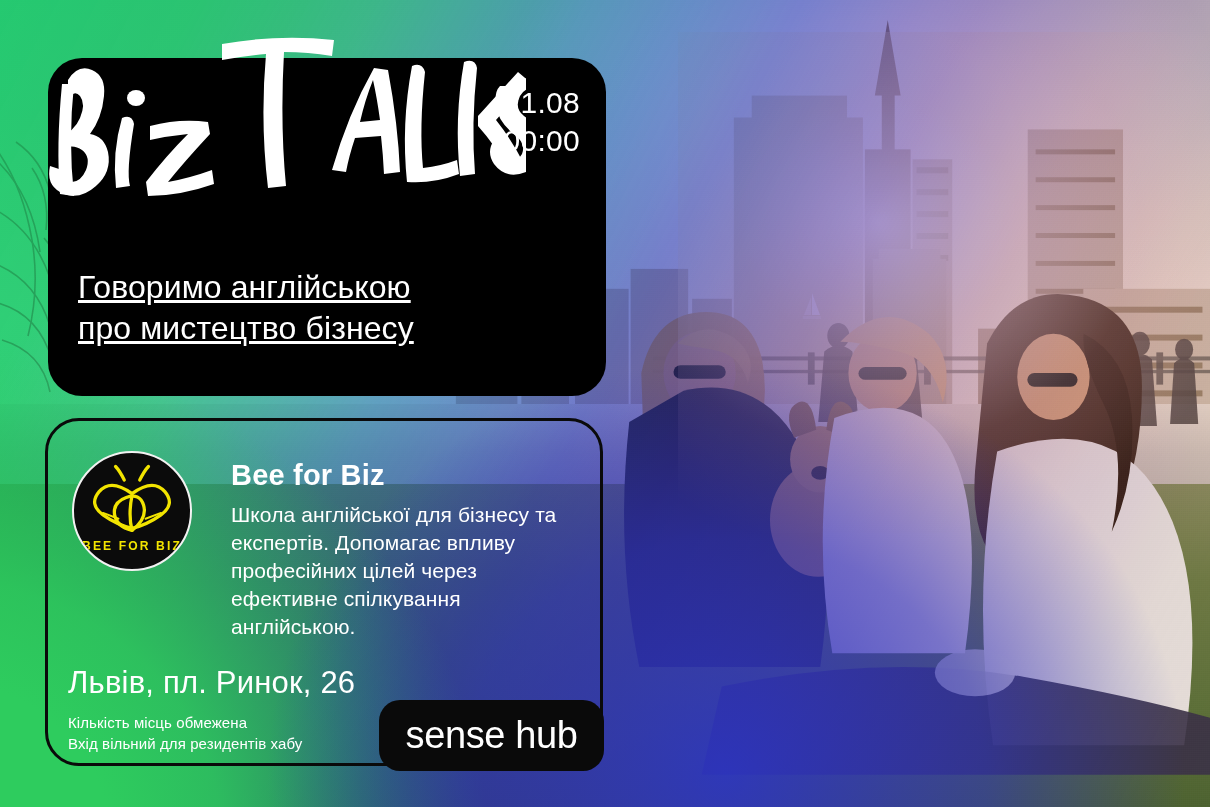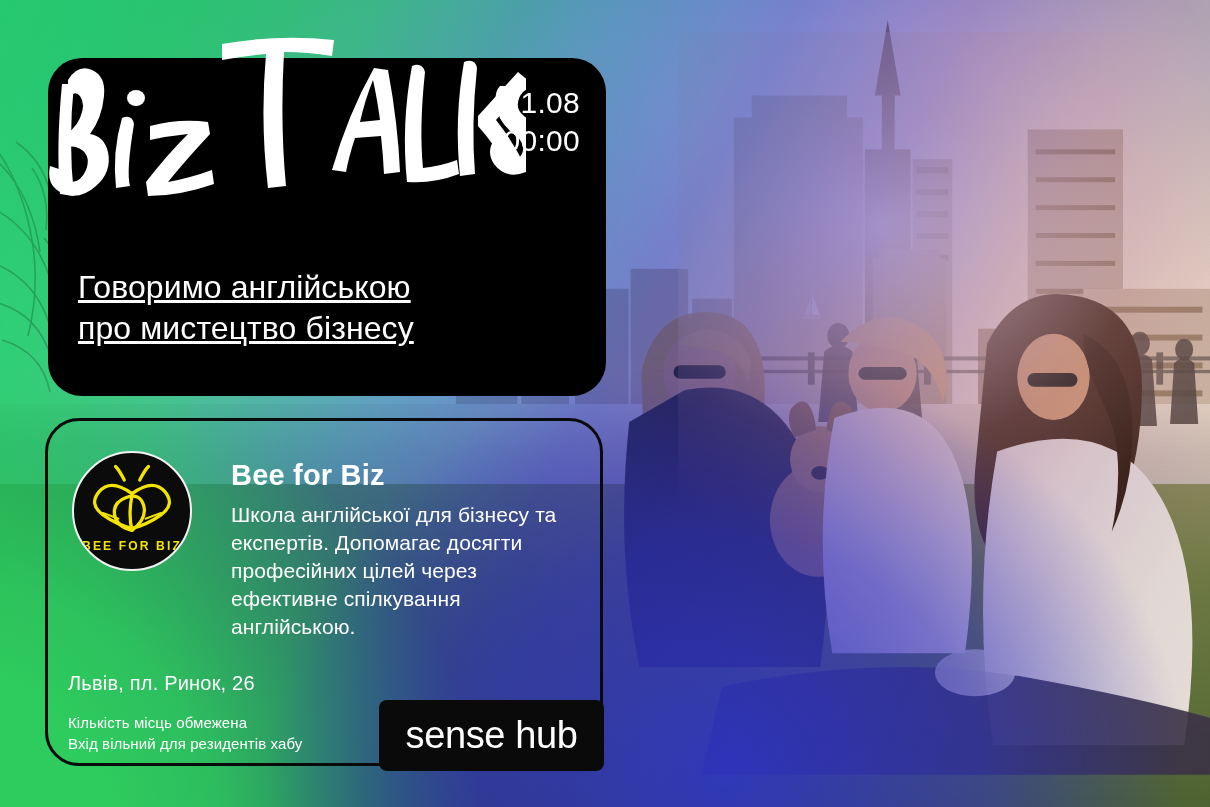--- a/index.html
+++ b/index.html
@@ -142,32 +142,32 @@
     position:absolute; left:183px; top:38px; right:22px;
   }
   .org-name{
     color:#fff; font-size:29px; font-weight:700; letter-spacing:.2px; margin-bottom:9px;
   }
   .org-desc{
     color:#fff; font-size:21px; line-height:1.33; letter-spacing:.1px;
   }
 
   .venue{
-    position:absolute; left:20px; bottom:68px;
-    color:#fff; font-size:20px; letter-spacing:.2px;
+    position:absolute; left:20px; bottom:62px;
+    color:#fff; font-size:31px; letter-spacing:.2px;
   }
   .notes{
     position:absolute; left:20px; bottom:8px;
     color:#fff; font-size:15px; line-height:1.45; letter-spacing:.1px;
   }
 
   
   .pill-hub{
     position:absolute; left:379px; top:700px; width:225px; height:71px;
-    background:#0a0a0a; border-radius:8px; z-index:9;
+    background:#0a0a0a; border-radius:21px; z-index:9;
     display:flex; align-items:center; justify-content:center;
   }
   .pill-hub span{
     color:#fff; font-size:38px; letter-spacing:-.4px;
   }
 </style>
 </head>
 <body>
 
 <div class="poster">
@@ -377,21 +377,21 @@
         <g stroke="#F2E400" stroke-width="2" stroke-linecap="round">
           <line x1="30" y1="62" x2="46" y2="68"></line>
           <line x1="90" y1="62" x2="74" y2="68"></line>
         </g>
         <text x="60" y="100" text-anchor="middle" font-family="Liberation Sans, sans-serif" font-size="12.5" font-weight="700" letter-spacing="2.2" fill="#F2E400">BEE FOR BIZ</text>
       </svg>
     </div>
 
     <div class="org">
       <div class="org-name">Bee for Biz</div>
-      <div class="org-desc">Школа англійської для бізнесу та експертів. Допомагає досягти професійних цілей через ефективне спілкування англійською.</div>
+      <div class="org-desc">Школа англійської для бізнесу та експертів. Допомагає впливу професійних цілей через ефективне спілкування англійською.</div>
     </div>
 
     <div class="venue">Львів, пл. Ринок, 26</div>
 
     <div class="notes">
       <div>Кількість місць обмежена</div>
       <div>Вхід вільний для резидентів хабу</div>
     </div>
   </div>
 

